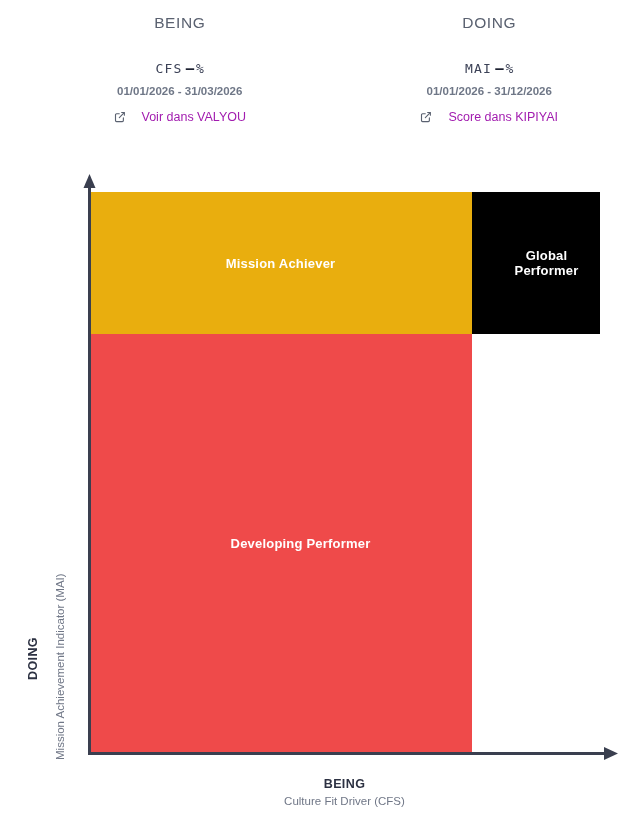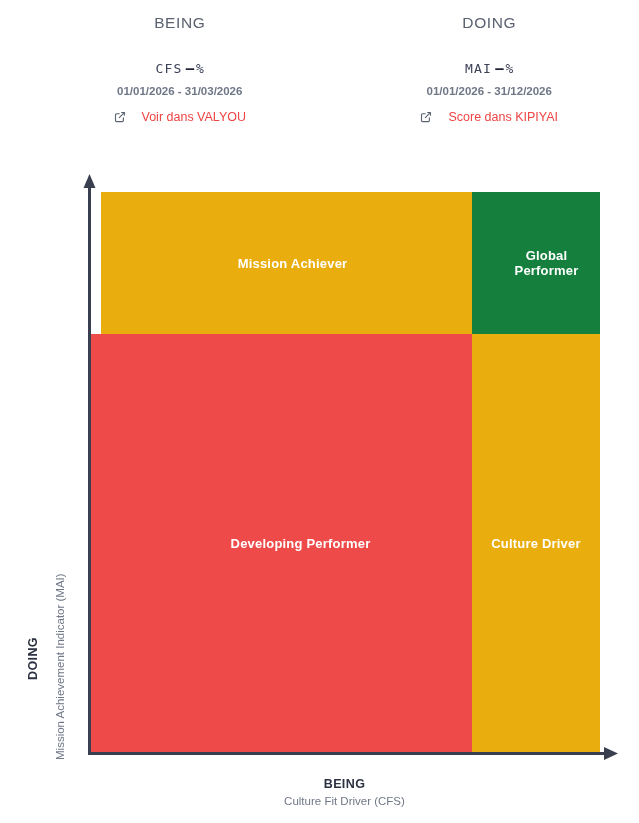--- a/index.html
+++ b/index.html
@@ -66,21 +66,21 @@
     color: #6f7787;
     margin-bottom: 13px;
     font-family: "Liberation Sans", sans-serif;
     font-weight: bold;
   }
   .link-row {
     display: flex;
     align-items: center;
     gap: 16px;
     font-size: 12.5px;
-    color: #ef4444;
+    color: #a21caf;
     cursor: pointer;
   }
   .link-row svg { display: block; }
 
   
   .chart {
     position: absolute;
     left: 0;
     top: 160px;
     width: 639px;
@@ -99,21 +99,21 @@
     align-items: center;
     justify-content: center;
     color: #ffffff;
     font-size: 13px;
     font-weight: 700;
     letter-spacing: 0.2px;
     text-align: center;
     box-sizing: border-box;
   }
   
-  .quad.tl { left: 12px;     top: 0;     width: 383px; height: 142px; }
+  .quad.tl { left: 0;     top: 0;     width: 383px; height: 142px; }
   
   .quad.tr { left: 383px; top: 0;     width: 128px; height: 142px; }
   
   .quad.bl { left: 0;     top: 142px; width: 383px; height: 419px; padding-left: 40px; }
   
   .quad.br { left: 383px; top: 142px; width: 128px; height: 419px; }
 
   .axes {
     position: absolute;
     left: 0;
@@ -218,28 +218,25 @@
   </div>
 
 </div>
 
 <div class="chart">
 
   <div class="plot">
     <div class="quad tl" style="background: rgb(233, 174, 14);">
       <span>Mission Achiever</span>
     </div>
-    <div class="quad tr" style="background: #15803d; padding-left: 21px;">
+    <div class="quad tr" style="background: #000000; padding-left: 21px;">
       <span>Global Performer</span>
     </div>
     <div class="quad bl" style="background: rgb(239, 74, 74);">
       <span>Developing Performer</span>
-    </div>
-    <div class="quad br" style="background: rgb(233, 174, 14);">
-      <span>Culture Driver</span>
     </div>
   </div>
 
   <svg class="axes" viewBox="0 0 639 663">
 
     <line x1="89.5" y1="24" x2="89.5" y2="593.5" stroke="#3a3f4f" stroke-width="3"></line>
 
     <polygon points="89.5,14 83.5,28 95.5,28" fill="#3a3f4f"></polygon>
 
     <line x1="88" y1="593.5" x2="608" y2="593.5" stroke="#3a3f4f" stroke-width="3"></line>

